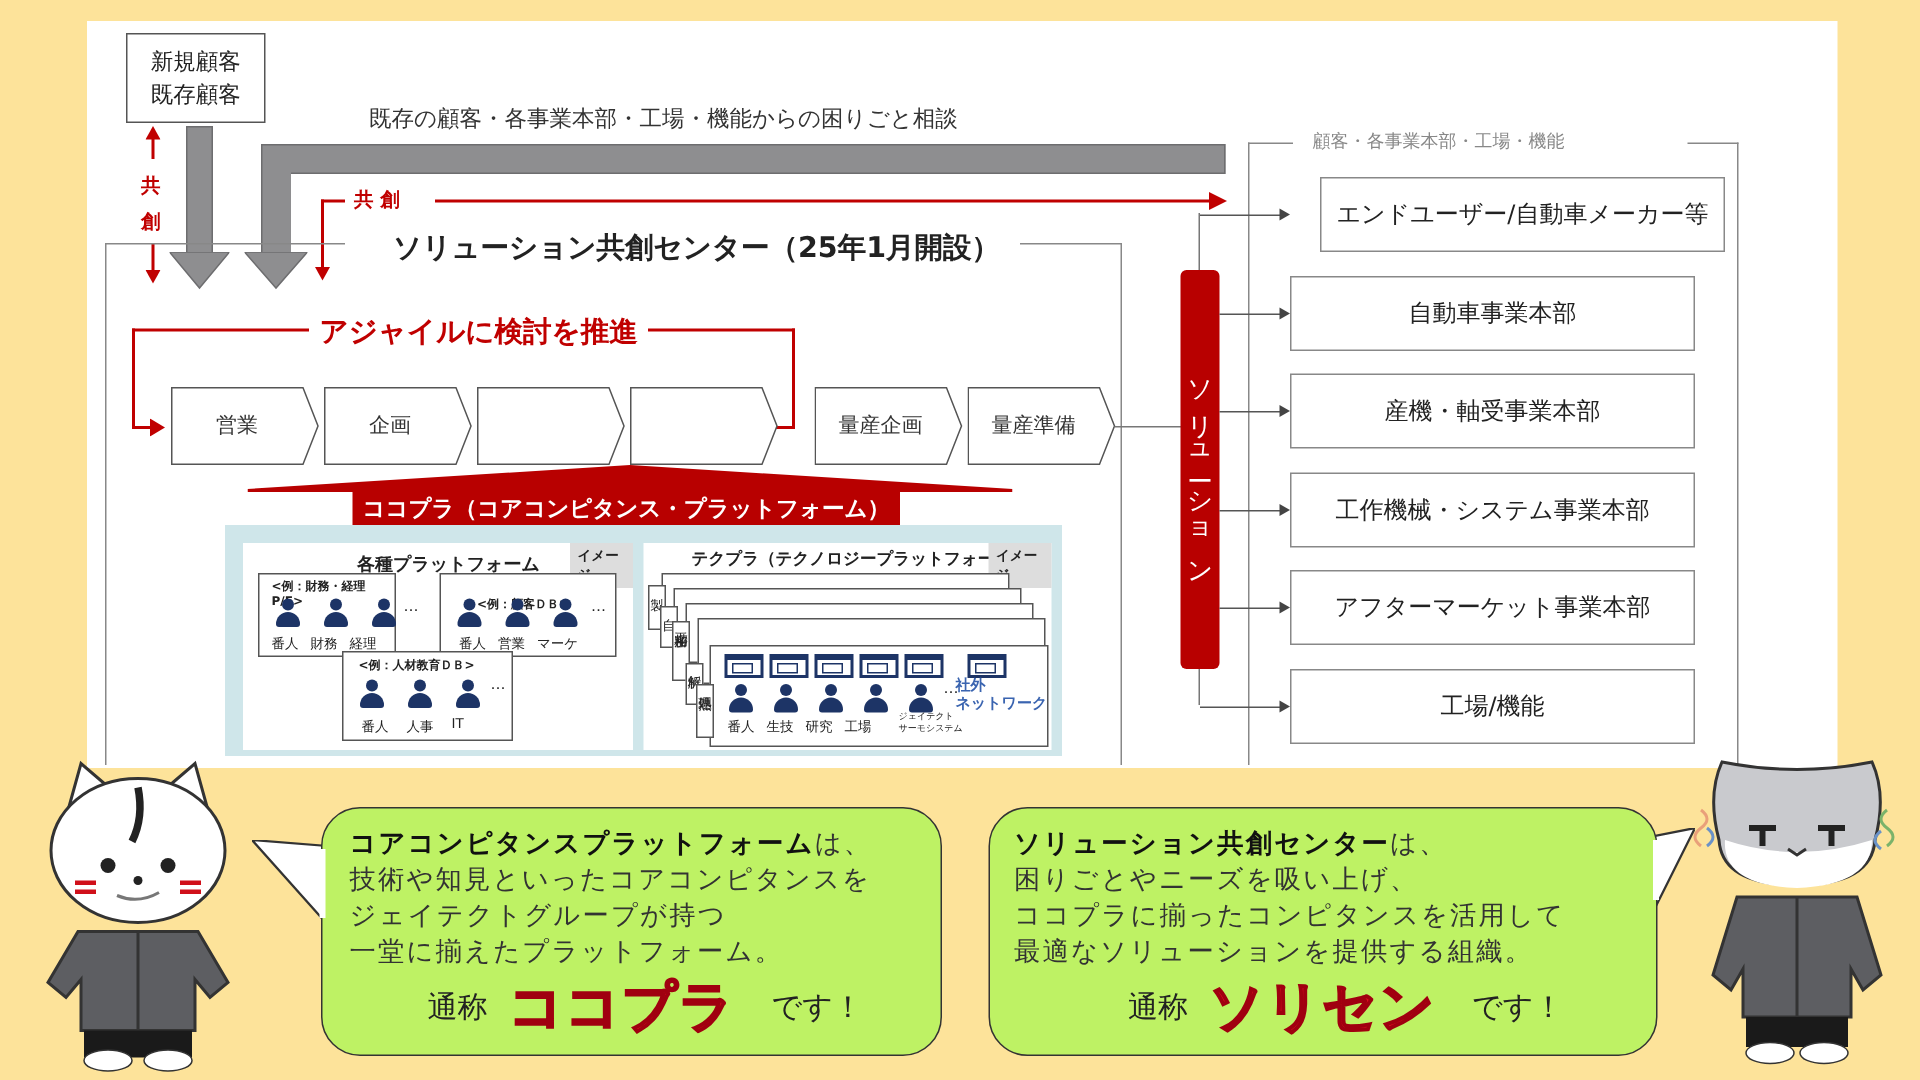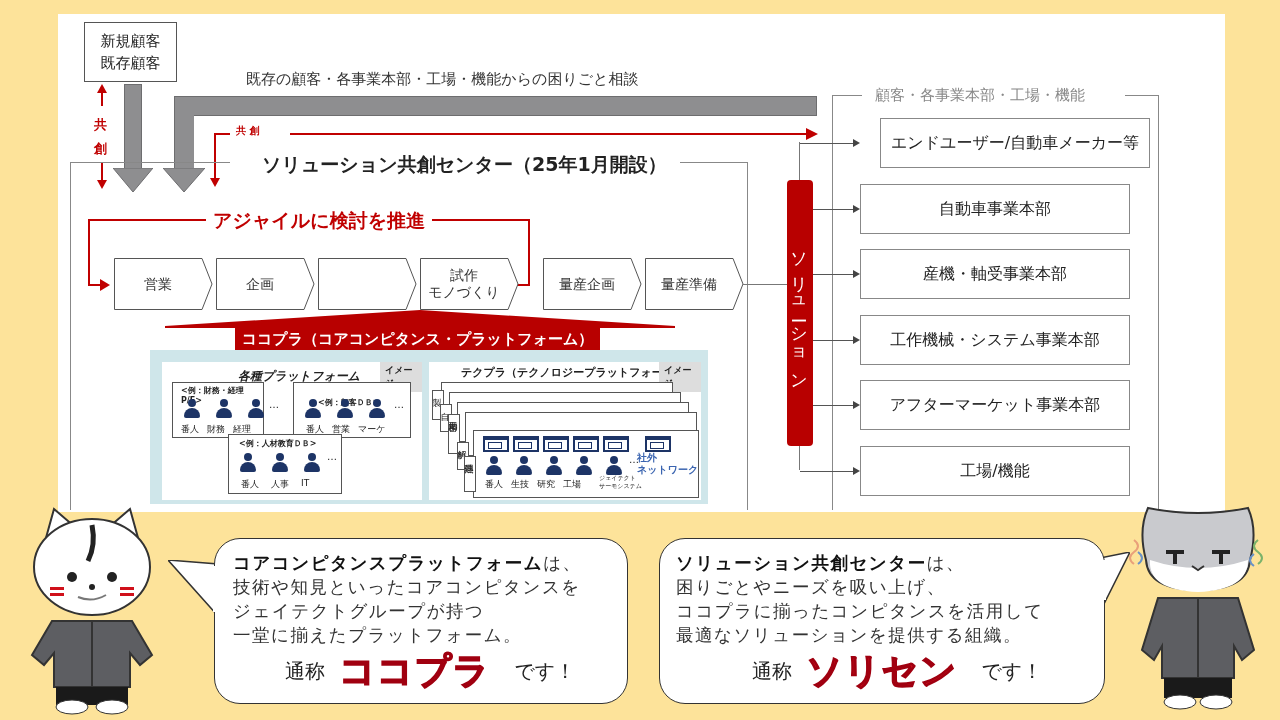--- a/index.html
+++ b/index.html
@@ -10,21 +10,21 @@
   .gray-bar { background: #8e8e90; border: 1px solid #6d6d6f; }
   .red { color: #c00000; }
   .redline { background: #c00000; }
   .thin { background: #777; }
   .chev { position: absolute; top: 258px; height: 52px; }
   .chev svg { position: absolute; left: 0; top: 0; }
   .chev span { position: absolute; left: 0; width: 88px; top: 0; height: 52px; display: flex; align-items: center; justify-content: center; text-align: center; font-size: 14px; line-height: 17px; color: #333; }
   .dest { position: absolute; left: 860px; width: 270px; height: 50px; border: 1px solid #888; background: #fff; display: flex; align-items: center; justify-content: center; font-size: 16px; color: #222; }
   .dest-arrow { position: absolute; left: 800px; height: 1px; width: 56px; background: #555; }
   .dest-arrow::after { content: ""; position: absolute; right: -4px; top: -4px; border-left: 7px solid #444; border-top: 4px solid transparent; border-bottom: 4px solid transparent; }
-  .bubble { position: absolute; background: #ffffff; border: 1.5px solid #333; border-radius: 26px; }
+  .bubble { position: absolute; background: #bef264; border: 1.5px solid #333; border-radius: 26px; }
   .bubble p { font-size: 17.5px; line-height: 24px; letter-spacing: 1.5px; color: #333; }
   .bubble b { color: #111; }
   .nick { font-size: 36px; font-weight: bold; color: #e01020; -webkit-text-stroke: 1.5px #a00010; letter-spacing: 1px; font-family: "DejaVu Sans", sans-serif; }
   .person { display: inline-block; width: 18px; height: 20px; position: relative; }
   .person::before { content: ""; position: absolute; left: 5px; top: 0; width: 8px; height: 8px; border-radius: 50%; background: #1d3466; }
   .person::after { content: ""; position: absolute; left: 1px; top: 9px; width: 16px; height: 10px; border-radius: 8px 8px 2px 2px; background: #1d3466; }
   .scr { position: absolute; width: 26px; height: 16px; background: #fff; border: 2px solid #1d3466; border-top-width: 4px; }
   .scr::after { content: ""; position: absolute; left: 3px; top: 2px; width: 12px; height: 5px; border: 1px solid #1d3466; }
 </style>
 </head>
@@ -60,21 +60,21 @@
 <div class="abs redline" style="left:101px;top:162px;width:2px;height:20px;"></div>
 <svg class="abs" style="left:97px;top:180px;" width="10" height="10">
     <polygon points="0,0 10,0 5,9" fill="#c00000"></polygon>
   </svg>
 
 <div class="abs redline" style="left:214px;top:133px;width:2px;height:46px;"></div>
 <div class="abs redline" style="left:214px;top:133px;width:16px;height:2px;"></div>
 <svg class="abs" style="left:210px;top:178px;" width="10" height="10">
     <polygon points="0,0 10,0 5,9" fill="#c00000"></polygon>
   </svg>
-<div class="abs red" style="left:236px;top:124px;font-size:10px;font-weight:bold;">共 創</div>
+<div class="abs red" style="left:236px;top:124px;font-size:13px;font-weight:bold;">共 創</div>
 <div class="abs redline" style="left:290px;top:133px;width:520px;height:2px;"></div>
 <svg class="abs" style="left:806px;top:128px;" width="12" height="12">
     <polygon points="0,0 12,6 0,12" fill="#c00000"></polygon>
   </svg>
 
 <div class="abs" style="left:70px;top:162px;width:160px;height:1px;background:#888;"></div>
 <div class="abs" style="left:680px;top:162px;width:68px;height:1px;background:#888;"></div>
 <div class="abs" style="left:70px;top:162px;width:1px;height:348px;background:#888;"></div>
 <div class="abs" style="left:747px;top:162px;width:1px;height:348px;background:#888;"></div>
 <div class="abs" style="left:262px;top:152px;font-size:19px;font-weight:bold;color:#222;">ソリューション共創センター（25年1月開設）</div>
@@ -104,22 +104,20 @@
 </div>
 <div class="chev" style="left:318px;width:100px;">
   <svg width="100" height="52">
       <polygon points="0.5,0.5 88,0.5 98,26 88,51.5 0.5,51.5" fill="#fff" stroke="#555"></polygon>
     </svg>
 </div>
 <div class="chev" style="left:420px;width:100px;">
   <svg width="100" height="52">
       <polygon points="0.5,0.5 88,0.5 98,26 88,51.5 0.5,51.5" fill="#fff" stroke="#555"></polygon>
     </svg>
-  <span style="white-space:pre-line;">試作
-モノづくり</span>
 </div>
 <div class="chev" style="left:543px;width:100px;">
   <svg width="100" height="52">
       <polygon points="0.5,0.5 88,0.5 98,26 88,51.5 0.5,51.5" fill="#fff" stroke="#555"></polygon>
     </svg>
   <span>量産企画</span>
 </div>
 <div class="chev" style="left:645px;width:100px;">
   <svg width="100" height="52">
       <polygon points="0.5,0.5 88,0.5 98,26 88,51.5 0.5,51.5" fill="#fff" stroke="#555"></polygon>
@@ -130,21 +128,21 @@
 
 <svg class="abs" style="left:165px;top:310px;" width="510" height="46">
   <polygon points="0,16 255,0 510,16 510,18 0,18" fill="#b80000"></polygon>
   <rect x="70" y="16" width="365" height="30" fill="#b80000"></rect>
 </svg>
 <div class="abs" style="left:235px;top:330px;width:365px;text-align:center;font-size:15px;font-weight:bold;color:#fff;">ココプラ（コアコンピタンス・プラットフォーム）</div>
 
 <div class="abs" style="left:150px;top:350px;width:558px;height:154px;background:#cfe6ea;"></div>
 
 <div class="abs" style="left:162px;top:362px;width:260px;height:138px;background:#fff;">
-  <div class="abs" style="left:76px;top:6px;font-size:12px;font-weight:bold;font-style:italic;">各種プラットフォーム</div>
+  <div class="abs" style="left:76px;top:6px;font-size:12px;font-weight:bold;">各種プラットフォーム</div>
   <div class="abs" style="left:218px;top:0;background:#ddd;font-size:9px;font-weight:bold;padding:2px 5px;">イメージ</div>
 
   <div class="abs" style="left:10px;top:20px;width:92px;height:56px;border:1px solid #555;background:#fff;padding-left:18px;">
     <div class="abs" style="left:8px;top:2px;font-size:8px;font-weight:bold;">&lt;例：財務・経理P/F&gt;</div>
     <div class="abs" style="left:10px;top:16px;display:flex;gap:14px;">
       <span class="person"></span>
       <span class="person"></span>
       <span class="person"></span>
     </div>
     <div class="abs" style="left:96px;top:16px;font-size:10px;">…</div>
@@ -231,21 +229,21 @@
 
 <div class="abs" style="left:799px;top:142px;width:1px;height:328px;background:#777;"></div>
 <div class="abs" style="left:787px;top:180px;width:26px;height:266px;background:#b80000;border-radius:4px;display:flex;align-items:center;justify-content:center;">
   <span style="writing-mode:vertical-rl;color:#fff;font-size:17px;letter-spacing:4px;">ソリューション</span>
 </div>
 
 <div class="abs" style="left:832px;top:95px;width:1px;height:415px;background:#888;"></div>
 <div class="abs" style="left:1158px;top:95px;width:1px;height:415px;background:#888;"></div>
 <div class="abs" style="left:832px;top:95px;width:30px;height:1px;background:#888;"></div>
 <div class="abs" style="left:1125px;top:95px;width:34px;height:1px;background:#888;"></div>
-<div class="abs" style="left:875px;top:86px;font-size:15px;color:#888;">顧客・各事業本部・工場・機能</div>
+<div class="abs" style="left:875px;top:86px;font-size:12px;color:#888;">顧客・各事業本部・工場・機能</div>
 
 <div class="dest-arrow" style="top:143px;"></div>
 <div class="dest-arrow" style="top:209px;left:813px;width:43px;"></div>
 <div class="dest-arrow" style="top:274px;left:813px;width:43px;"></div>
 <div class="dest-arrow" style="top:340px;left:813px;width:43px;"></div>
 <div class="dest-arrow" style="top:405px;left:813px;width:43px;"></div>
 <div class="dest-arrow" style="top:471px;"></div>
 
 <div class="dest" style="top:118px;margin-left:20px;">エンドユーザー/自動車メーカー等</div>
 <div class="dest" style="top:184px;text-align:center;">自動車事業本部</div>

